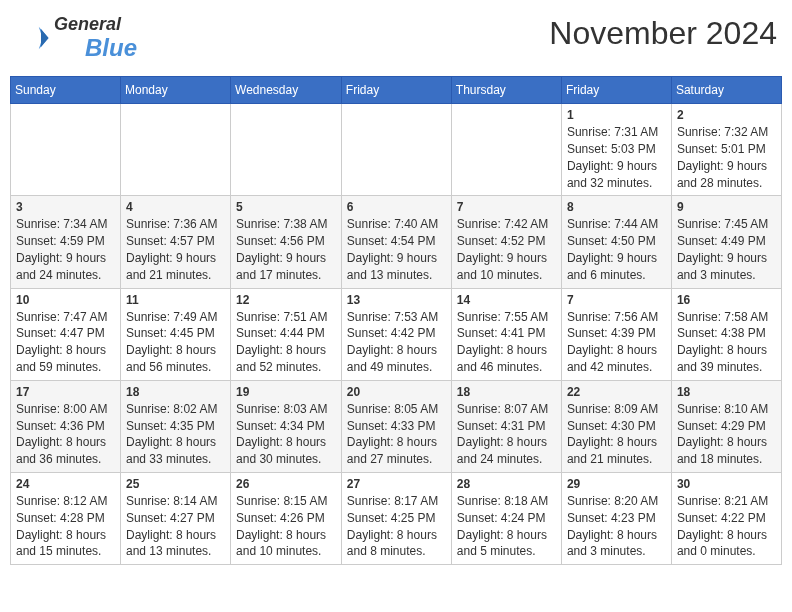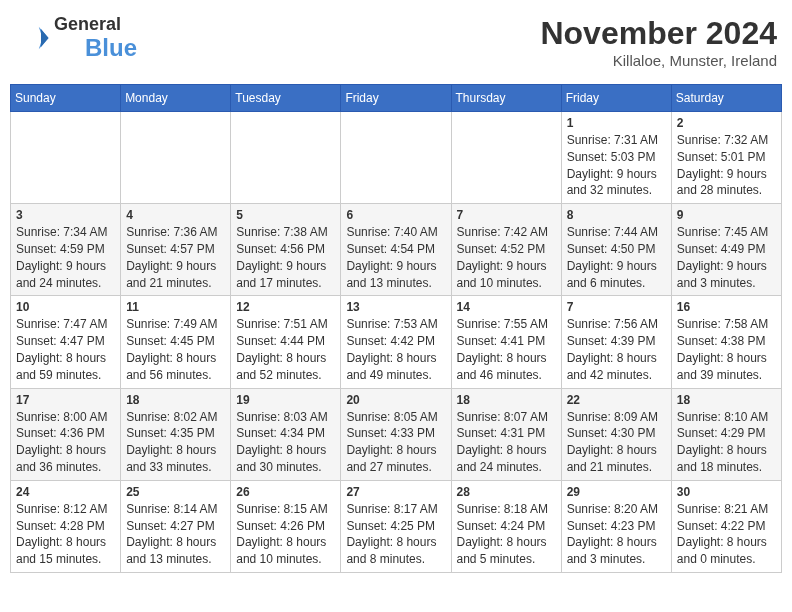--- a/index.html
+++ b/index.html
@@ -14,20 +14,21 @@
       display: flex;
       justify-content: space-between;
       align-items: flex-start;
       margin-bottom: 10px;
       padding: 5px 5px 5px 10px;
     }
     .logo {
       display: flex;
       align-items: center;
       gap: 4px;
+      font-style: italic;
     }
     .logo-text {
       display: flex;
       flex-direction: column;
       line-height: 1.1;
     }
     .logo-text span:first-child {
       font-size: 18px;
       font-weight: bold;
       color: #333;
@@ -40,21 +41,21 @@
     }
     .logo-icon {
       width: 30px;
       height: 30px;
     }
     .title-area {
       text-align: right;
     }
     .month-title {
       font-size: 32px;
-      font-weight: bold;
+      font-weight: normal;
       color: #333;
     }
     .location {
       font-size: 15px;
       color: #555;
     }
     .calendar {
       width: 100%;
       border-collapse: collapse;
       border: 1px solid #ccc;
@@ -107,30 +108,29 @@
       <polygon points="25,5 38,20 25,35 30,20" fill="#4a90d9"></polygon>
       <polygon points="28,8 38,20 28,32" fill="#2a6ab0"></polygon>
     </svg>
     <div class="logo-text">
       <span>General</span>
       <span>Blue</span>
     </div>
   </div>
   <div class="title-area">
     <div class="month-title">November 2024</div>
-    <div class="location">Killaloe, Munster, Ireland</div>
   </div>
 </div>
 
 <table class="calendar">
   <thead>
     <tr>
     <th>Sunday</th>
         <th>Monday</th>
-        <th>Tuesday</th>
+        <th>Wednesday</th>
         <th>Friday</th>
         <th>Thursday</th>
         <th>Friday</th>
         <th>Saturday</th>
       </tr>
   </thead>
   <tbody id="calendar-body">
   <tr>
         <td class="empty-cell"></td>
         <td class="empty-cell"></td>

